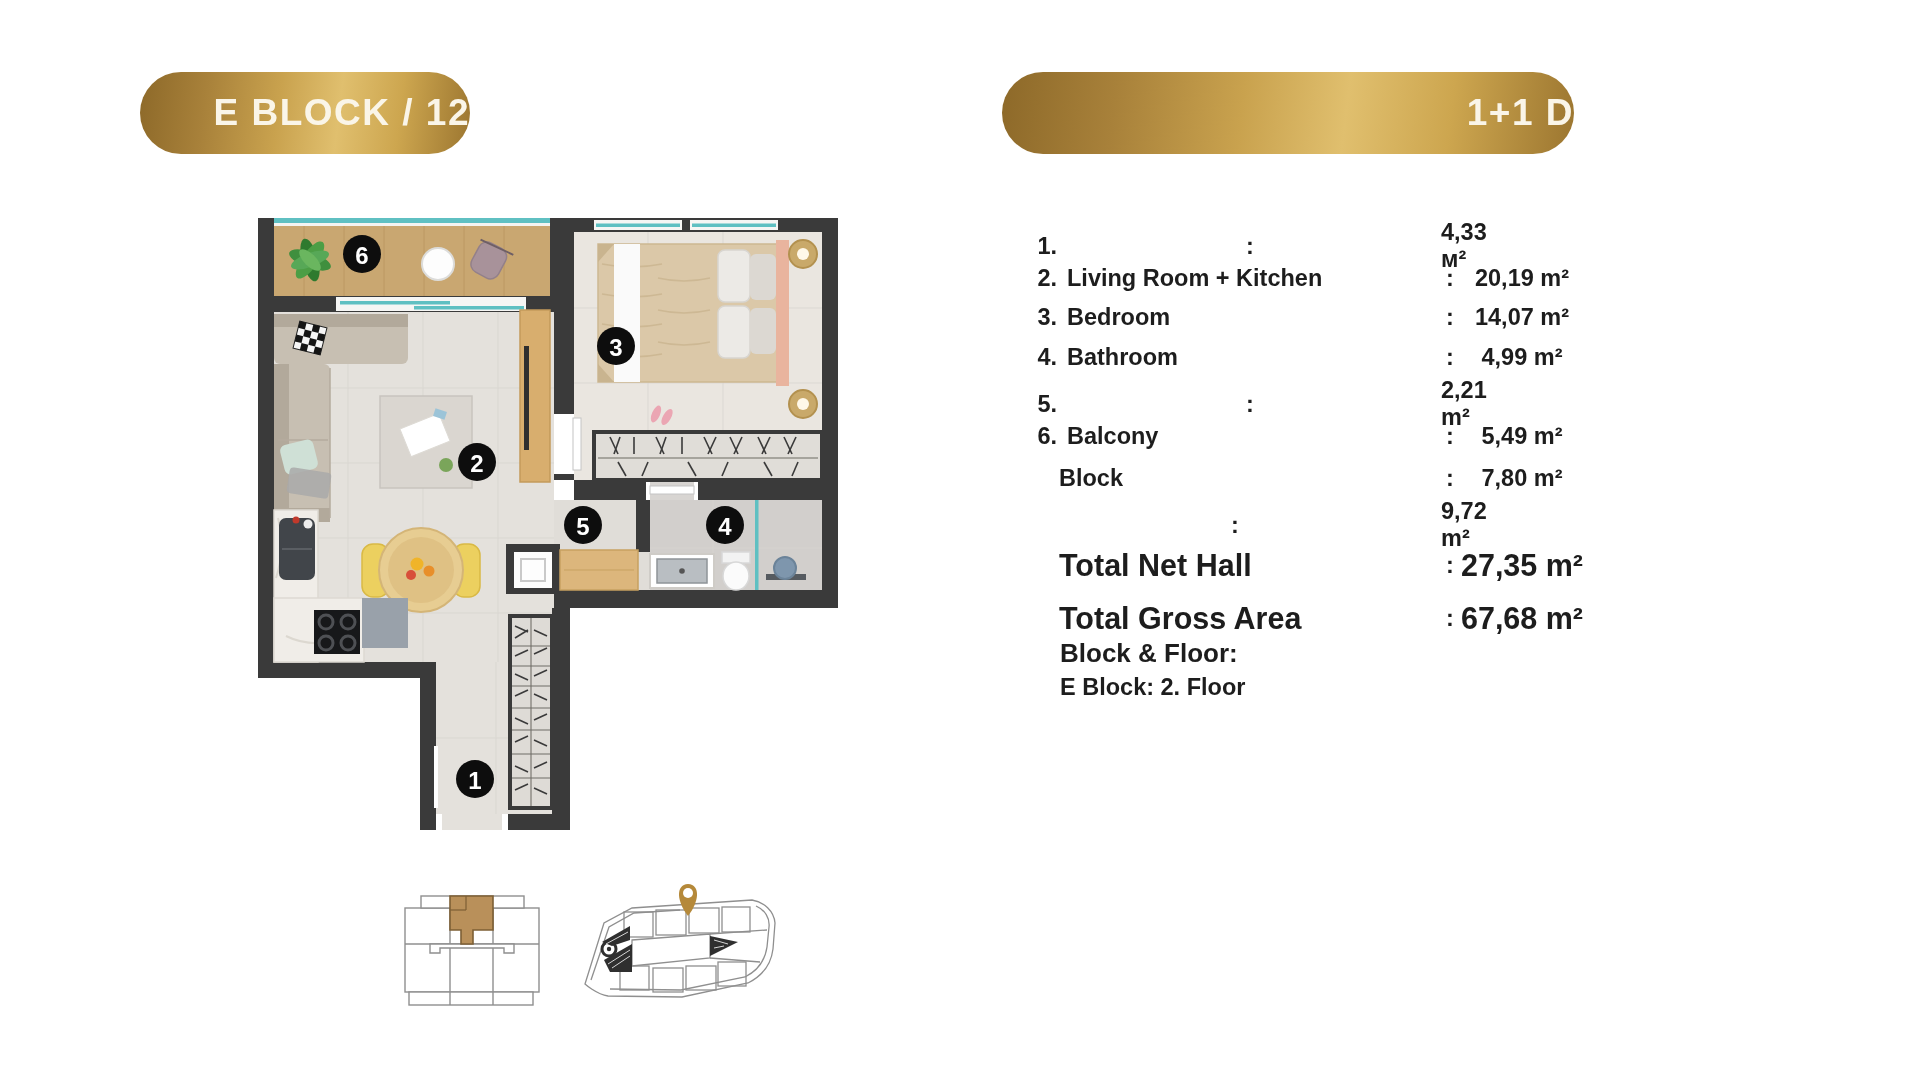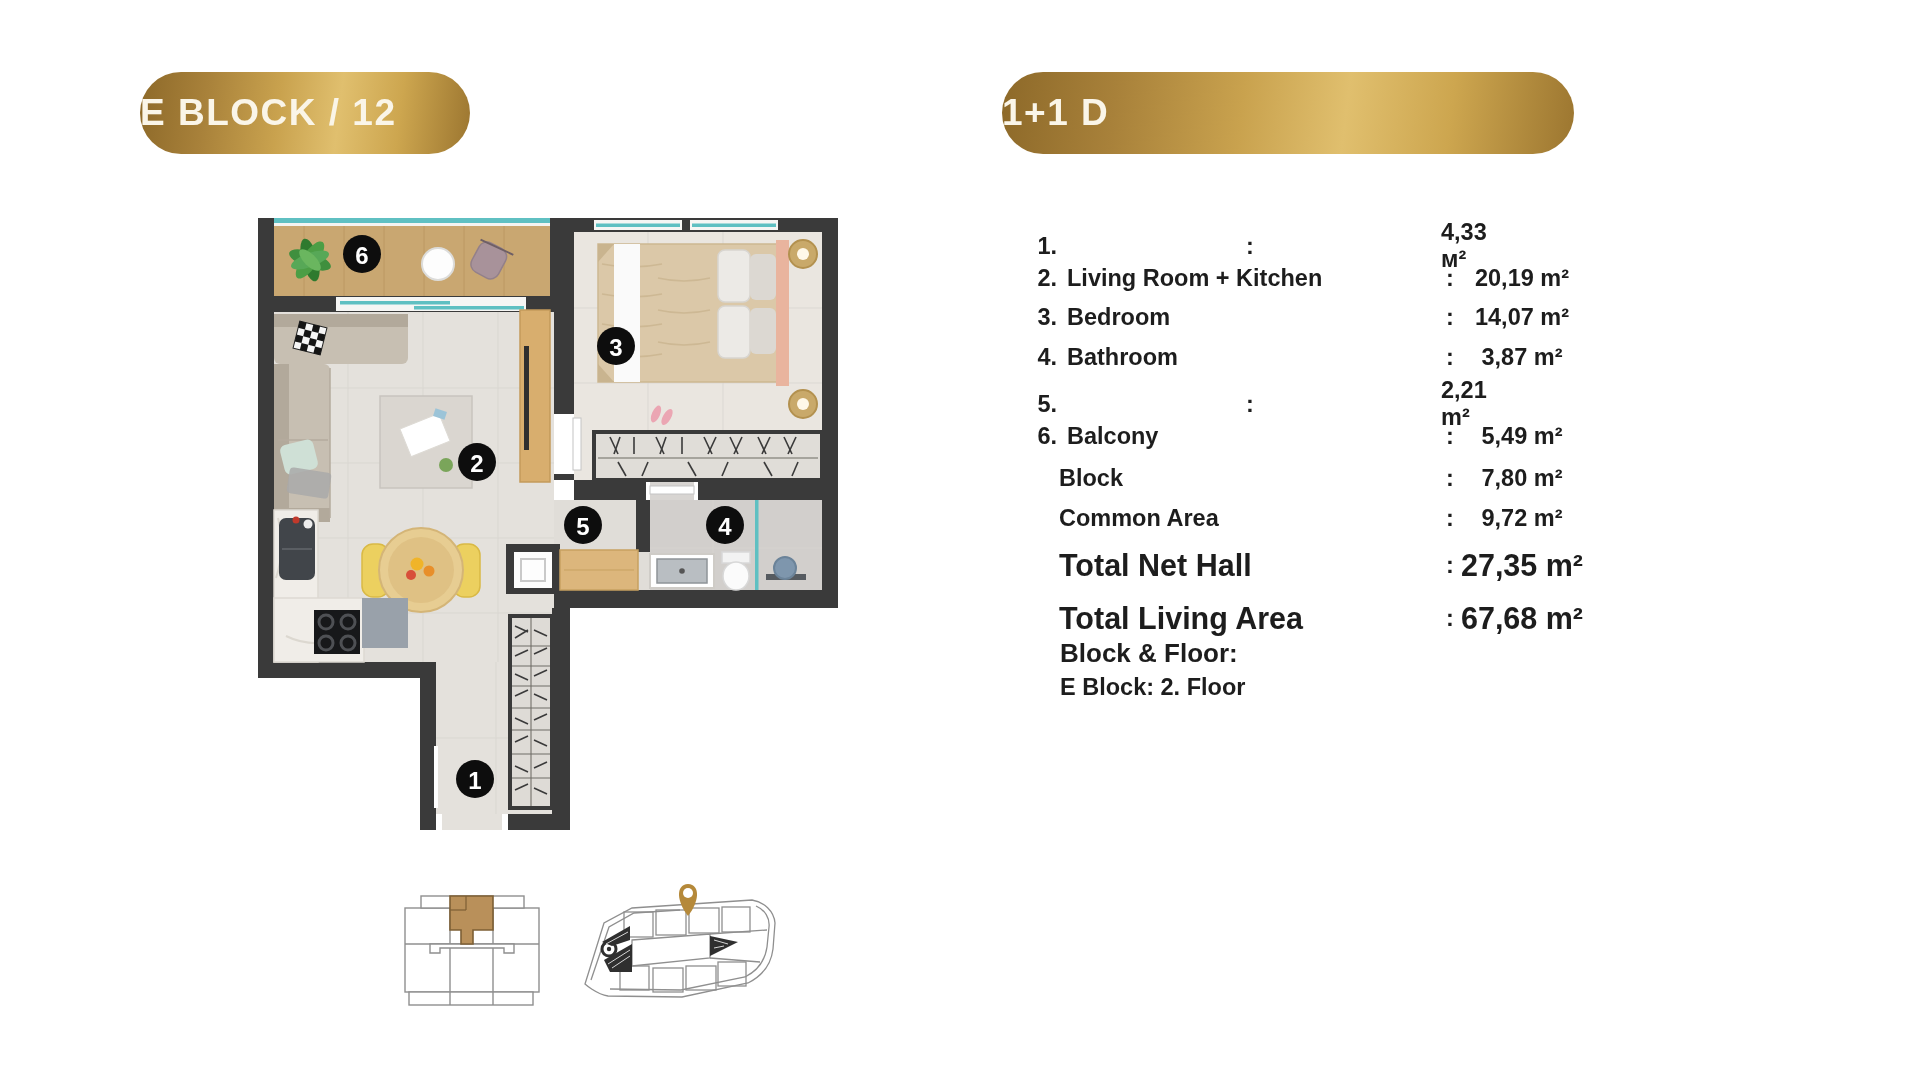--- a/index.html
+++ b/index.html
@@ -2,21 +2,21 @@
 <html><head>
 <meta charset="utf-8">
 <style>
   html,body{margin:0;padding:0;}
   body{
     width:1920px;height:1080px;background:#ffffff;position:relative;overflow:hidden;
     font-family:"Liberation Sans",sans-serif;color:#1d1d1d;
   }
   .badge{
     position:absolute;height:82px;border-radius:41px;
-    display:flex;align-items:center;justify-content:flex-start;
+    display:flex;align-items:center;justify-content:flex-end;
     color:#faf5e8;font-weight:bold;font-size:37px;letter-spacing:1.5px;
     background:linear-gradient(97deg,#8d6929 0%,#a8813a 20%,#c9a24e 42%,#e0bf6e 60%,#cda64f 78%,#9c7630 100%);
   }
   .badge-left{left:140px;top:72px;width:330px;}
   .badge-right{left:1002px;top:72px;width:572px;}
   .plan-wrap{position:absolute;left:258px;top:218px;width:580px;height:612px;}
   .keyplan-wrap{position:absolute;left:392px;top:888px;width:164px;height:122px;}
   .siteplan-wrap{position:absolute;left:560px;top:880px;width:236px;height:142px;}
   .area-panel{position:absolute;left:1029px;top:219px;width:556px;}
   .arow{display:grid;grid-template-columns:30px 382px 18px 1fr;align-items:center;
@@ -356,21 +356,21 @@
   <div class="arow">
     <span class="num">3.</span>
     <span class="lbl" style="padding-left:8px;">Bedroom</span>
     <span class="colon">:</span>
     <span class="val">14,07 m²</span>
   </div>
   <div class="arow">
     <span class="num">4.</span>
     <span class="lbl" style="padding-left:8px;">Bathroom</span>
     <span class="colon">:</span>
-    <span class="val">3,87 m²</span>
+    <span class="val">4,99 m²</span>
   </div>
   <div class="arow">
     <span class="num">5.</span>
     <span class="colon">:</span>
     <span class="val">2,21 m²</span>
   </div>
   <div class="arow">
     <span class="num">6.</span>
     <span class="lbl" style="padding-left:8px;">Balcony</span>
     <span class="colon">:</span>
@@ -378,34 +378,33 @@
   </div>
 </div>
 
 <div class="sub-panel">
   <div class="srow">
     <span class="lbl">Block</span>
     <span class="colon">:</span>
     <span class="val">7,80 m²</span>
   </div>
   <div class="srow">
-    <span class="lbl">Common Area</span>
     <span class="colon">:</span>
     <span class="val">9,72 m²</span>
   </div>
 </div>
 
 <div class="total-panel">
   <div class="trow">
     <span class="lbl">Total Net Hall</span>
     <span class="colon" style="font-size:23.5px;">:</span>
     <span class="val">27,35 m²</span>
   </div>
   <div class="trow">
-    <span class="lbl">Total Living Area</span>
+    <span class="lbl">Total Gross Area</span>
     <span class="colon" style="font-size:23.5px;">:</span>
     <span class="val">67,68 m²</span>
   </div>
 </div>
 
 <div class="blockfloor">
   <div class="bf-title">Block &amp; Floor:</div>
   <div class="bf-value">E Block: 2. Floor</div>
 </div>
 

